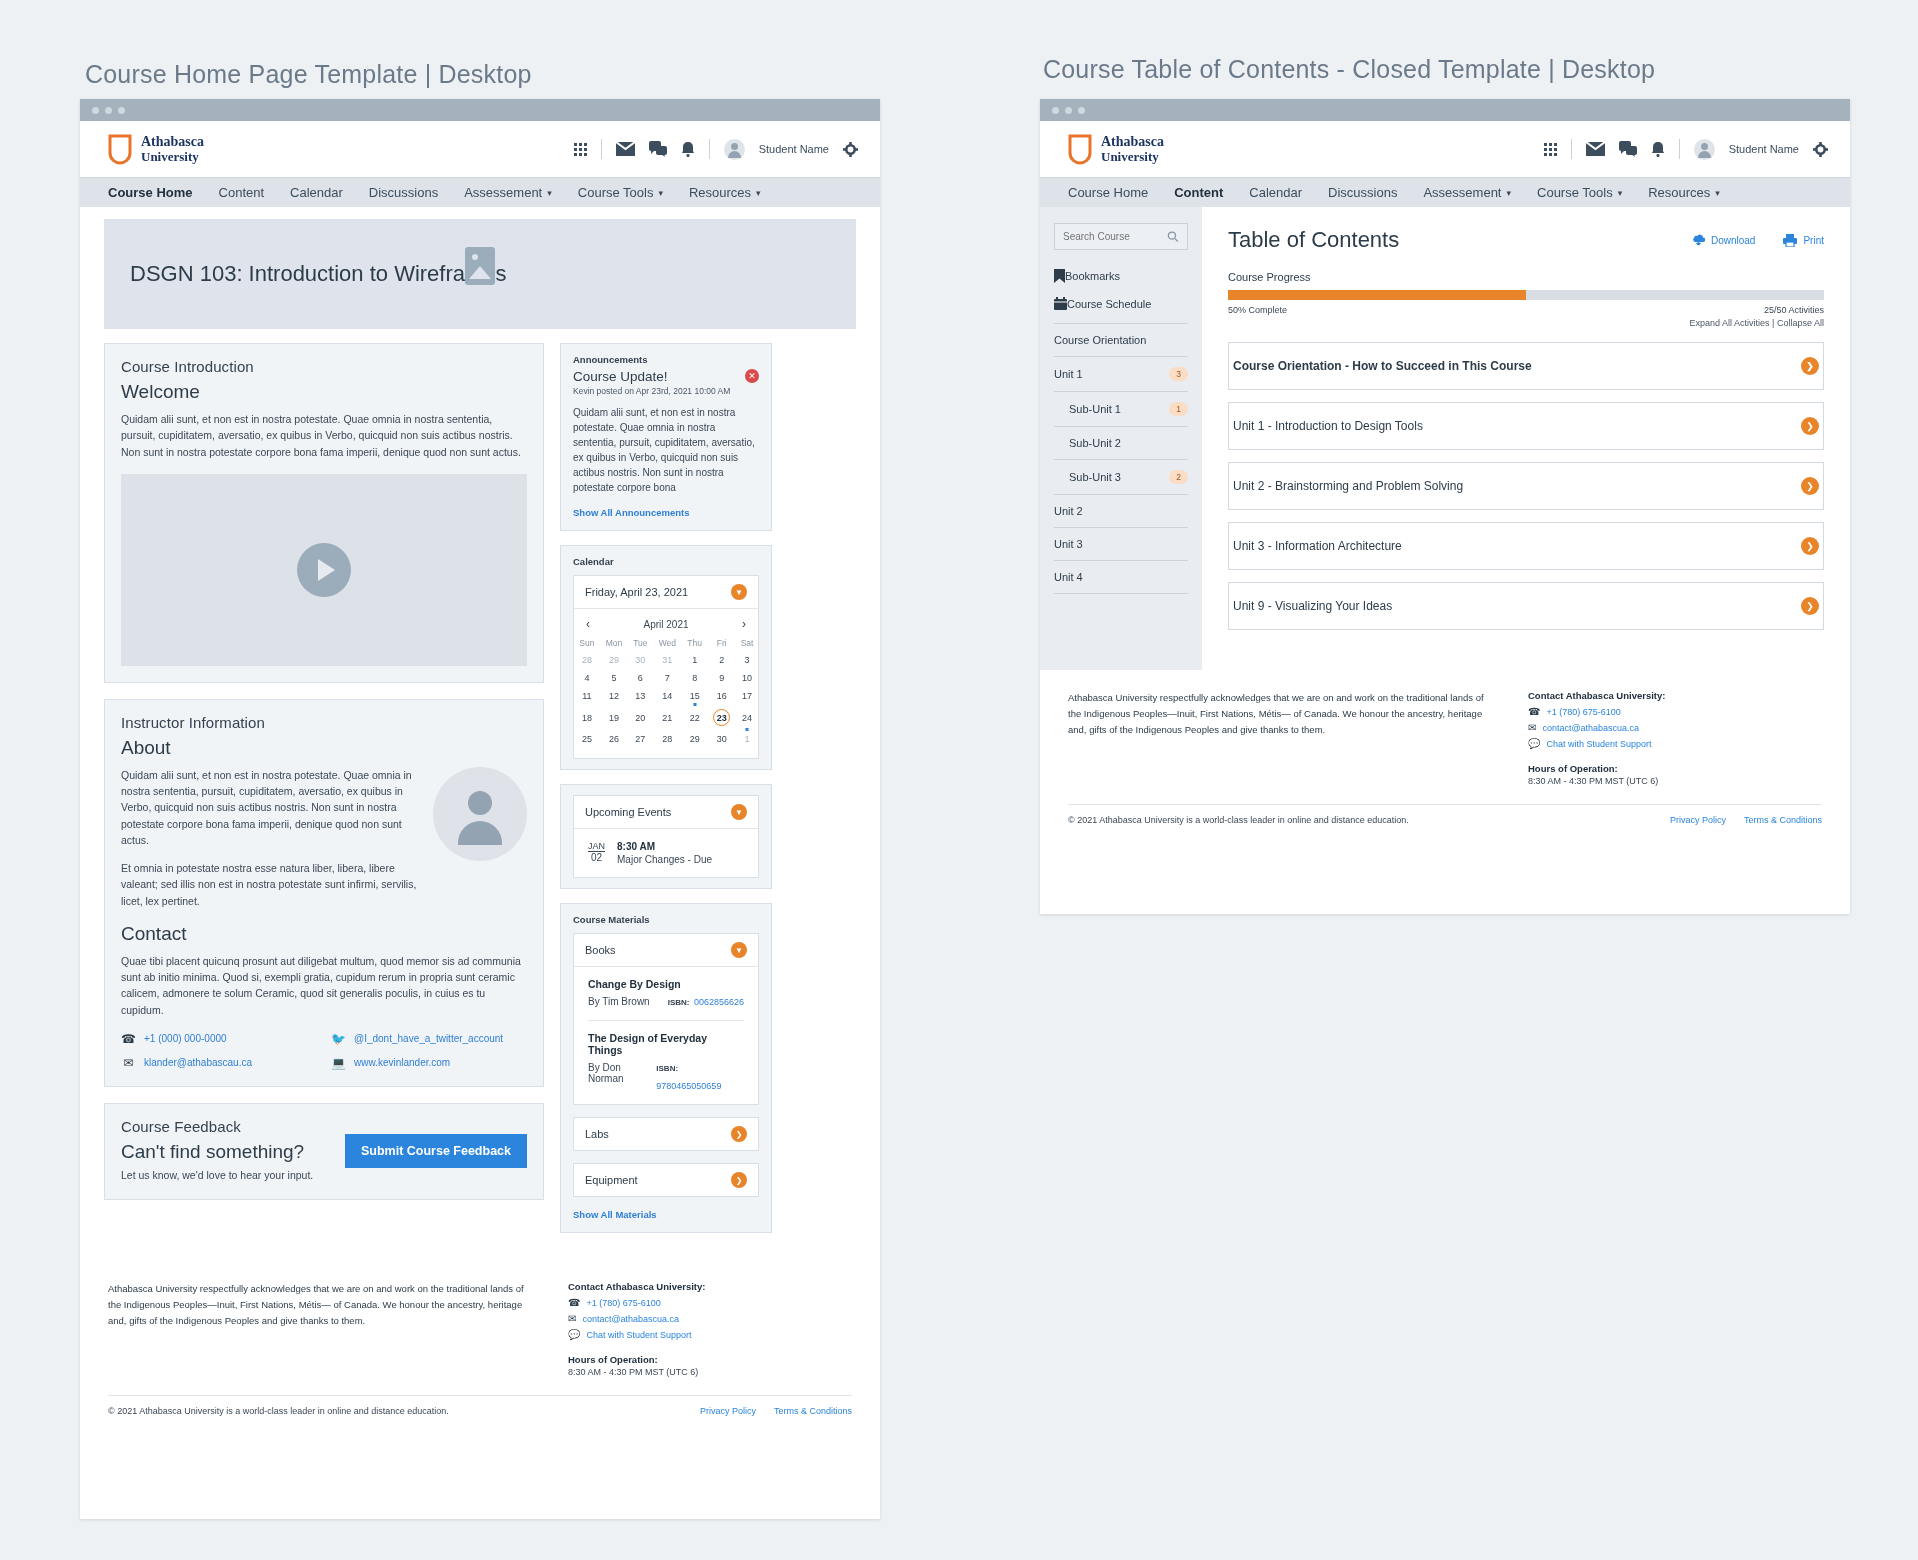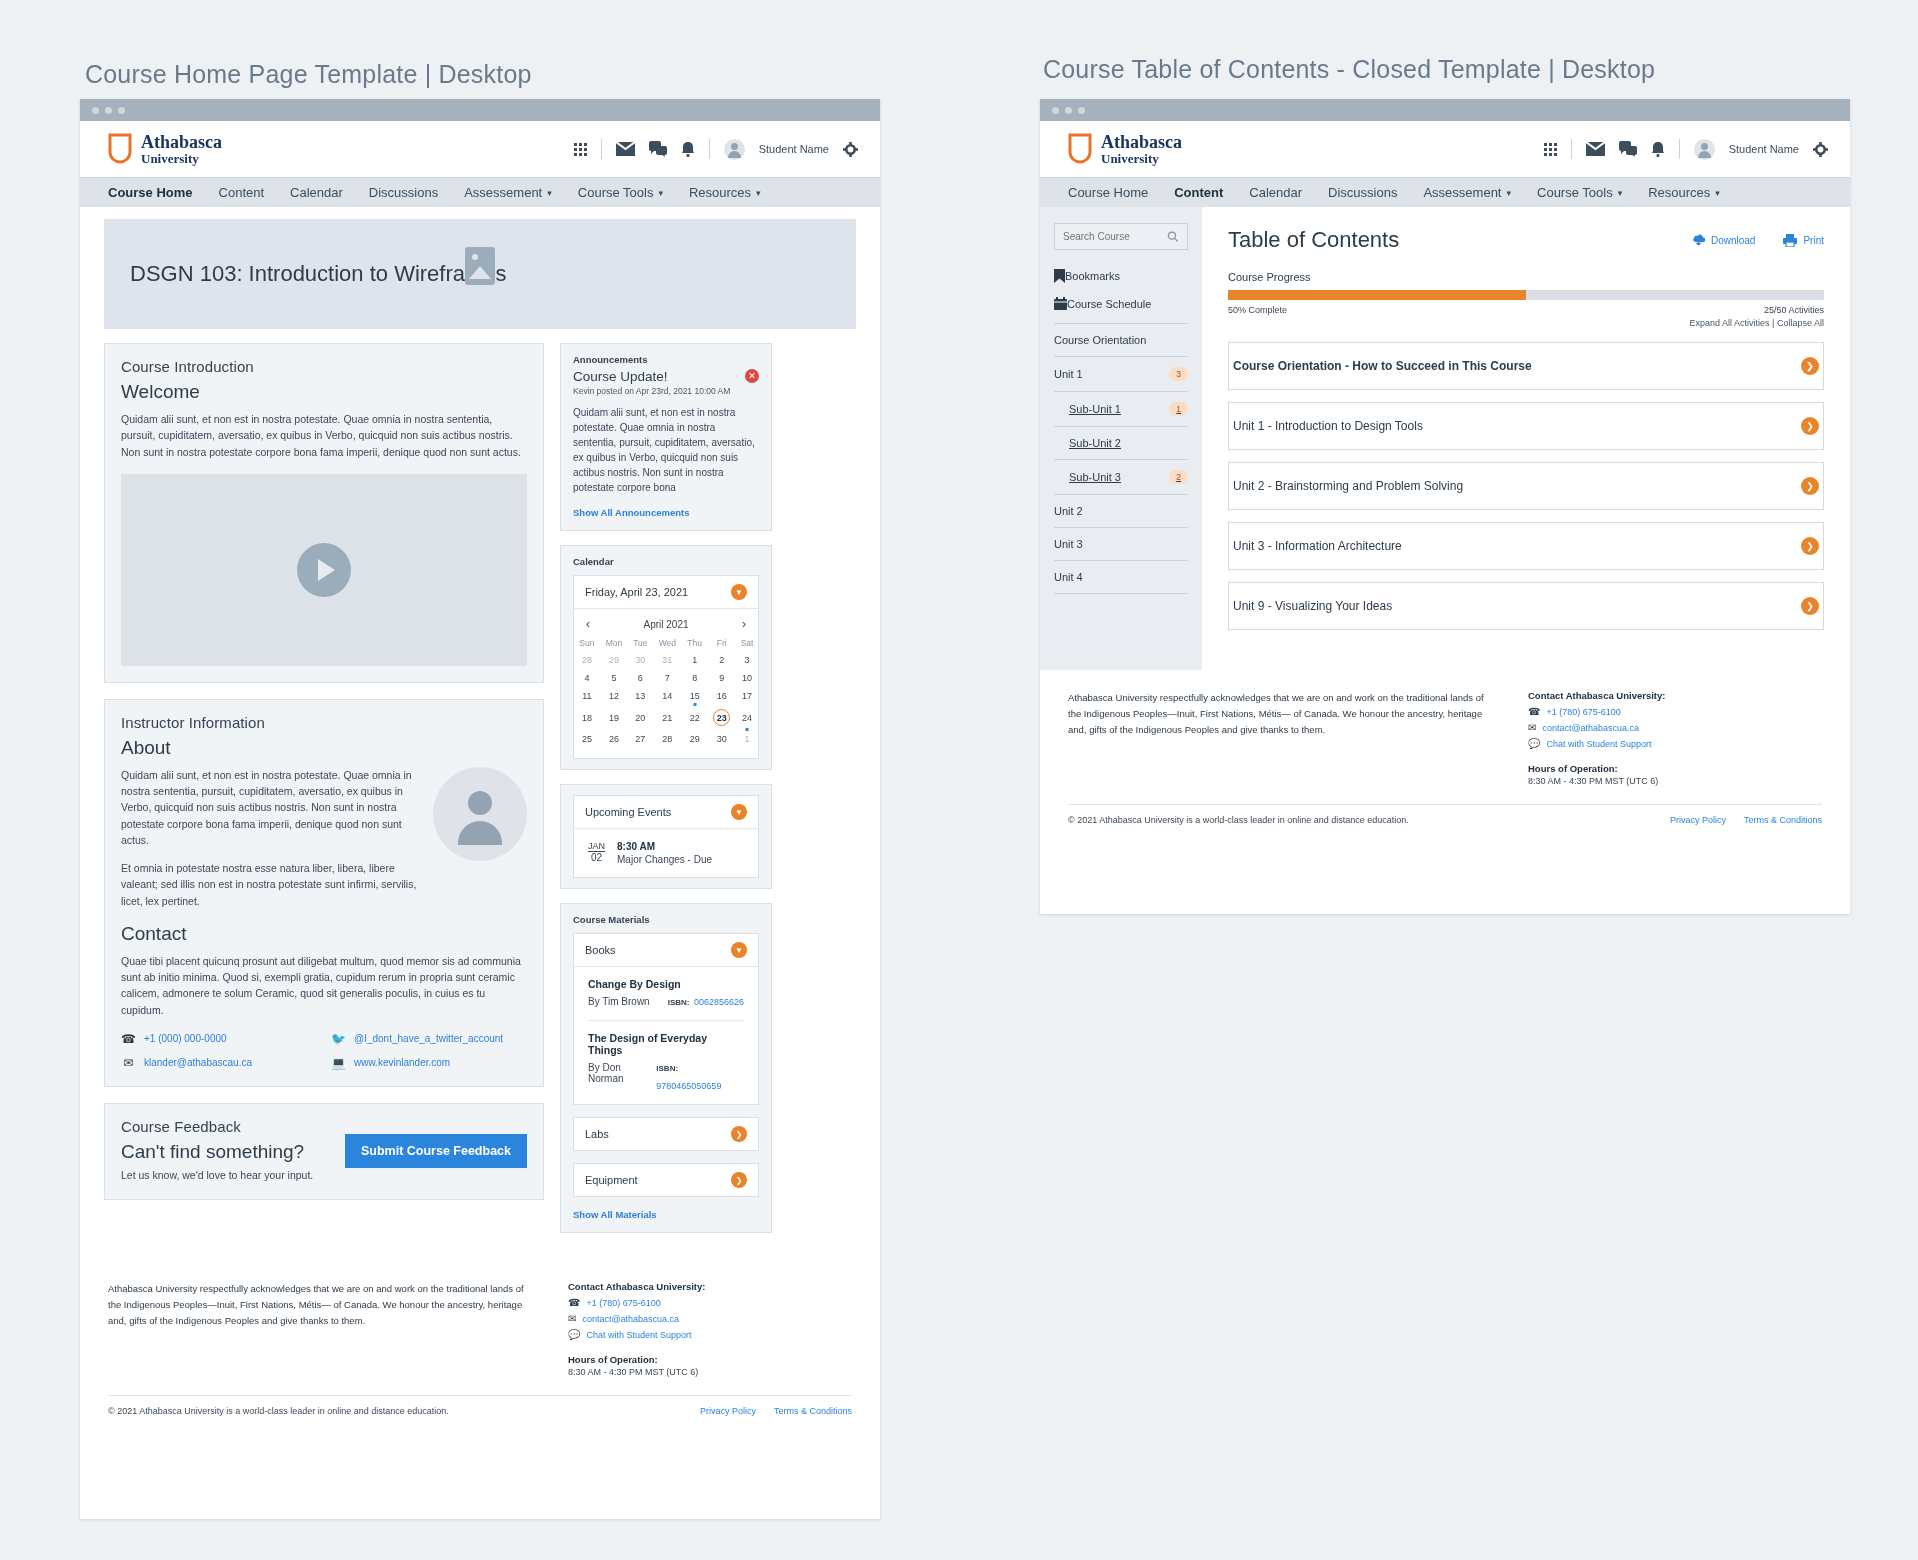--- a/index.html
+++ b/index.html
@@ -30,21 +30,21 @@
 
   
   .au-header {
     height: 56px; background: #fff;
     display: flex; align-items: center; justify-content: space-between;
     padding: 0 22px 0 28px;
   }
   .logo-wrap { display: flex; align-items: center; gap: 9px; }
   .shield { width: 24px; height: 31px; }
   .logo-text { line-height: 1.02; font-family: "Liberation Serif", serif; color: #1c3461; }
-  .logo-text .l1 { display:block; font-size: 18px; font-weight: 700; }
+  .logo-text .l1 { display:block; font-size: 14px; font-weight: 700; }
   .logo-text .l2 { display:block; font-size: 13px; font-weight: 700; }
   .hdr-icons { display: flex; align-items: center; gap: 14px; color: #3c4d5d; }
   .sep { width: 1px; height: 20px; background: #c9d2da; }
   .grid9 { display: grid; grid-template-columns: repeat(3,3px); grid-template-rows: repeat(3,3px); gap: 2px; }
   .grid9 i { background: #3c4d5d; display:block; width:3px; height:3px; }
   .avatar-glyph { position: relative; width: 21px; height: 21px; border-radius: 50%; background: #dfe4e9; }
   .avatar-glyph::before { content:''; position:absolute; left:7px; top:4px; width:7px;height:7px;border-radius:50%;background:#93a3b1; }
   .avatar-glyph::after { content:''; position:absolute; left:4px; top:12.5px; width:13px;height:7px;border-radius:7px 7px 0 0;background:#93a3b1; }
   .student-name { font-size: 11px; color: #3c4d5d; white-space: nowrap; }
 
@@ -175,21 +175,21 @@
     display: flex; align-items: center; justify-content: space-between;
     background: #eceff3; border: 1px solid #c8d0d8; padding: 6px 8px;
   }
   .search-box input {
     border: none; background: transparent; font-size: 10px; color: #8995a2; width: 100%;
     font-family: "Liberation Sans", sans-serif; outline: none;
   }
   .side-link { display:flex; align-items:center; font-size: 11px; color: #2d3c49; padding: 7px 0; }
   .side-div { border-top: 1px solid #ccd4db; }
   .side-unit { display:flex; align-items:center; justify-content:space-between; padding: 10px 0; font-size: 11px; color: #2d3c49; }
-  .side-sub { padding-left: 15px; text-decoration: underline; }
+  .side-sub { padding-left: 15px; }
   .badge { background: #fbdcc4; color: #a2561a; font-size: 8.5px; border-radius: 9px; padding: 2px 7px; }
 
   
   .toc-main { flex: 1; background: #fff; padding: 20px 26px 40px; }
   .toc-head { display: flex; align-items: center; justify-content: space-between; }
   .toc-h1 { font-size: 22px; font-weight: 400; color: #2d3c49; }
   .toc-actions { display: flex; gap: 28px; }
   .toc-act { display:flex; align-items:center; gap:6px; font-size: 10px; color: #2b85dd; }
   .prog-lbl { font-size: 11px; color: #2d3c49; margin: 18px 0 7px; }
   .prog-track { height: 10px; background: #d8dee4; width: 100%; }

